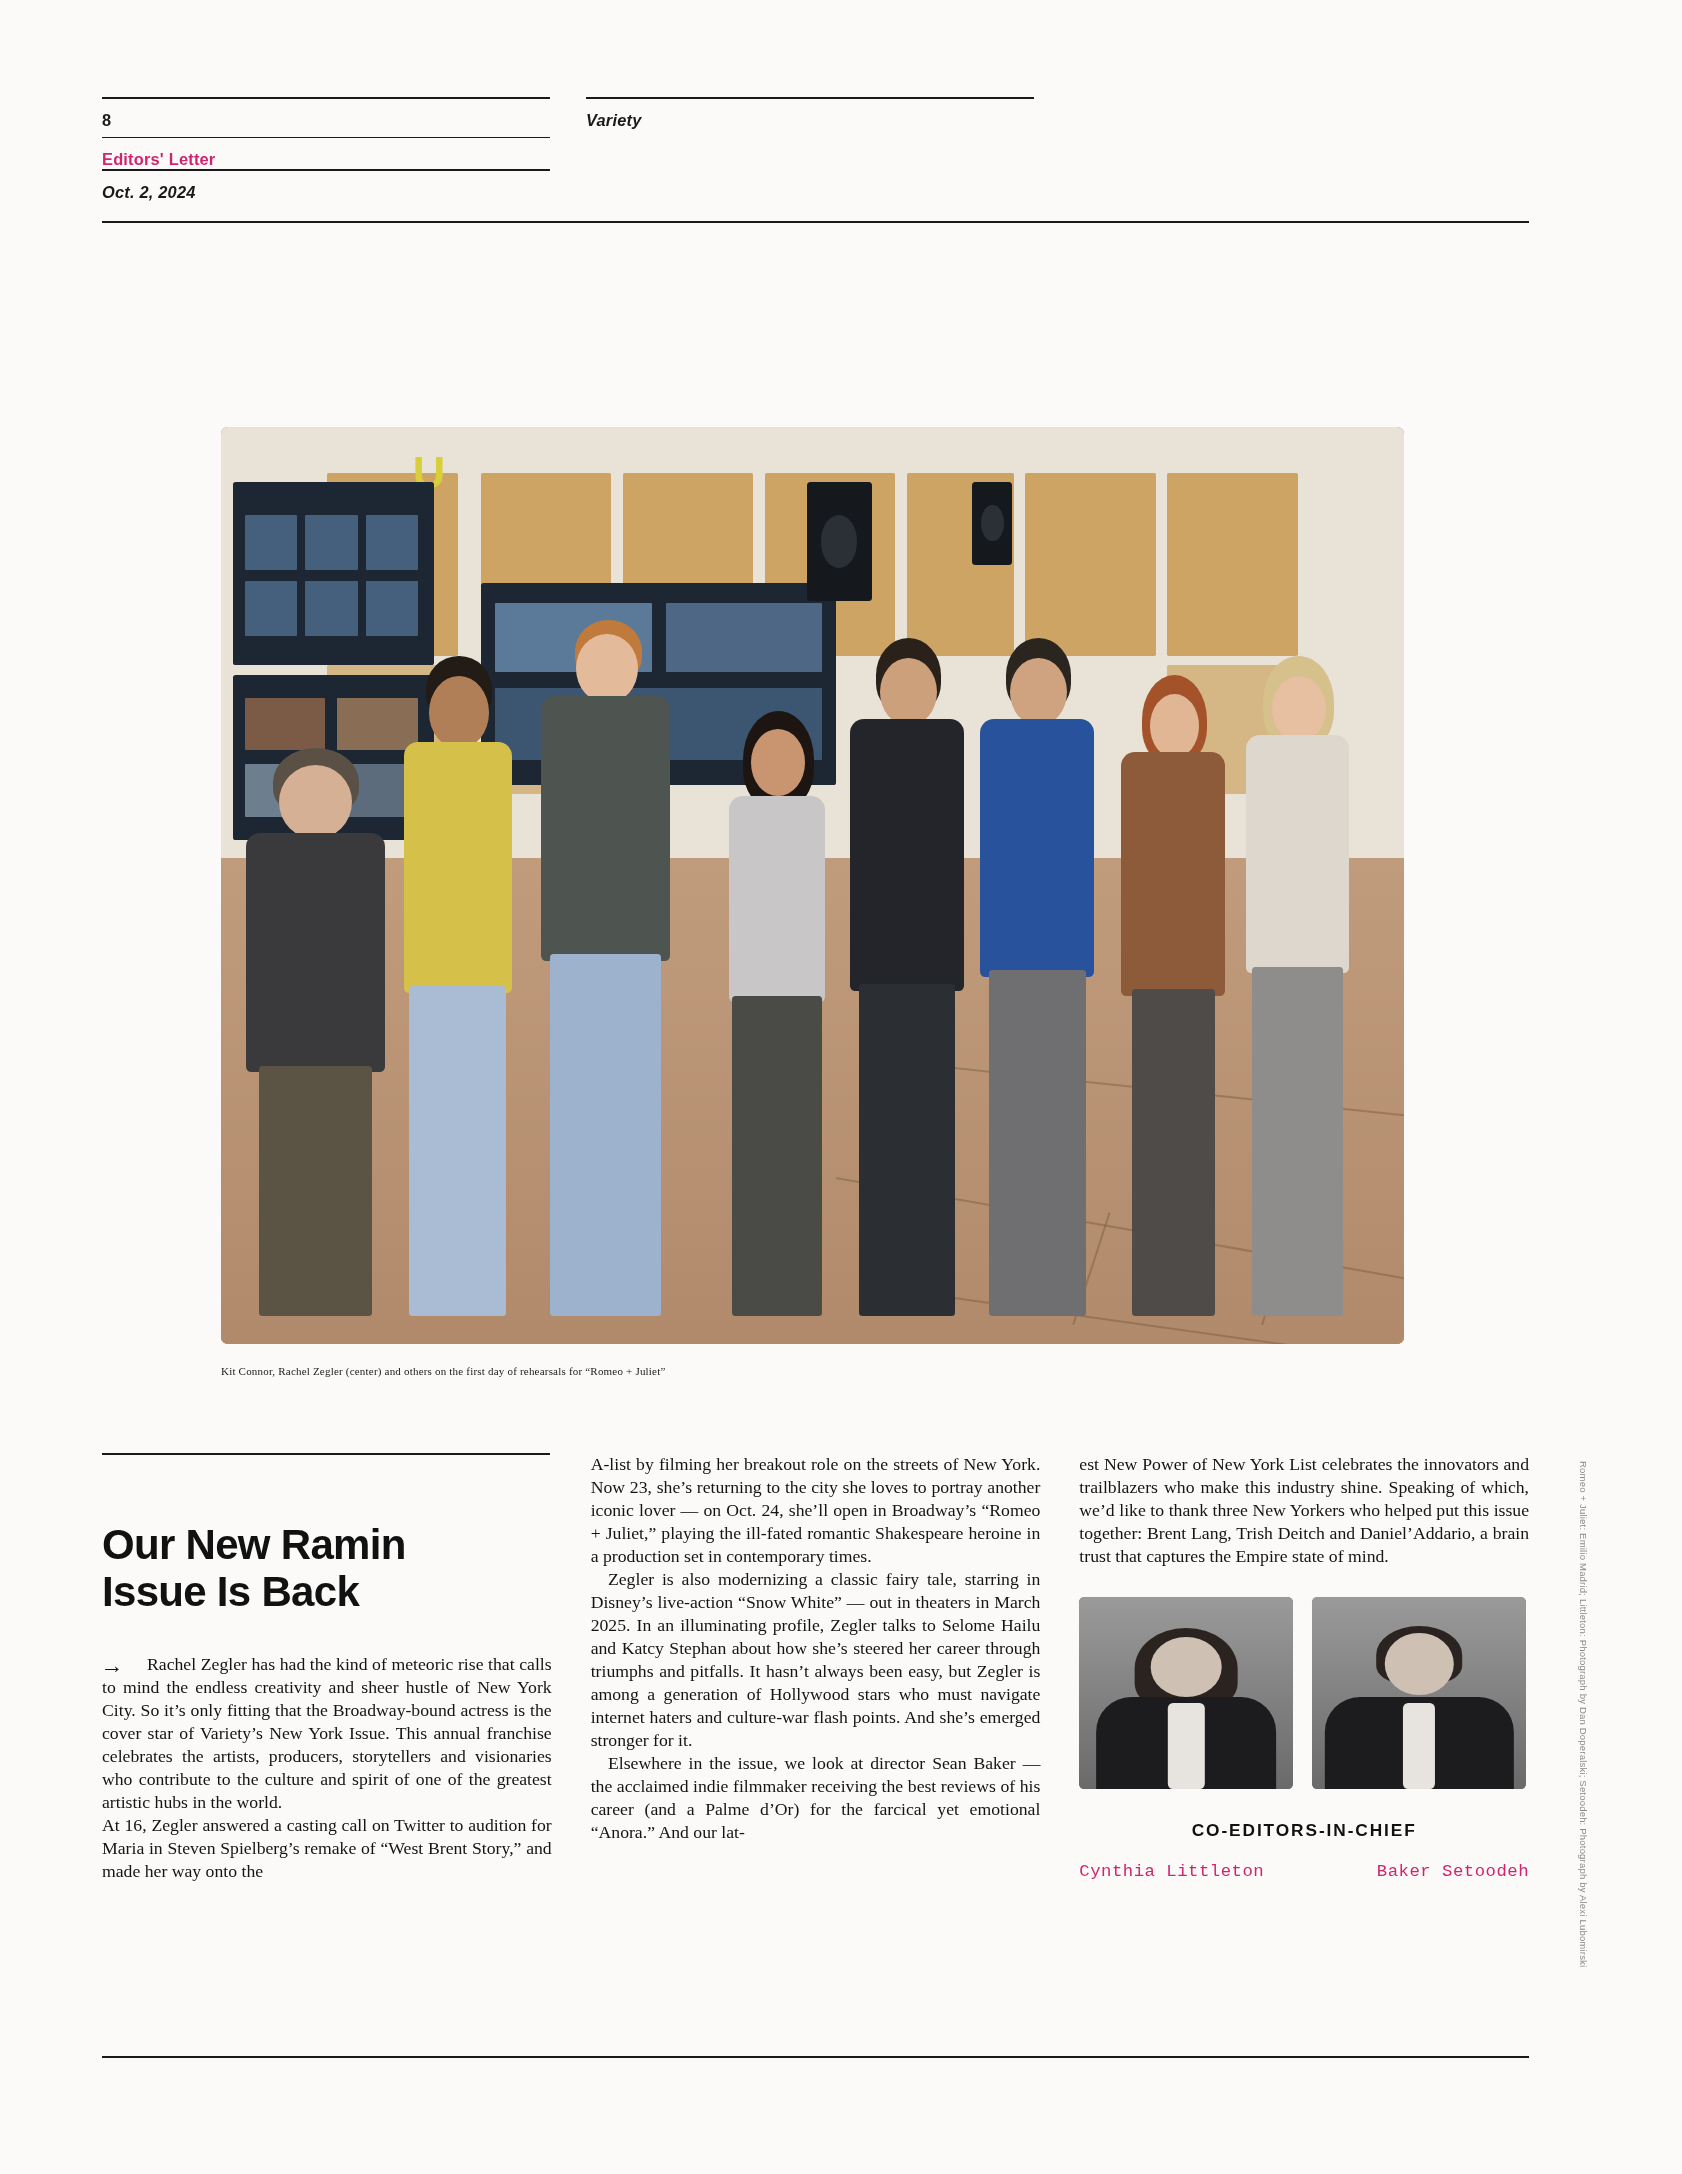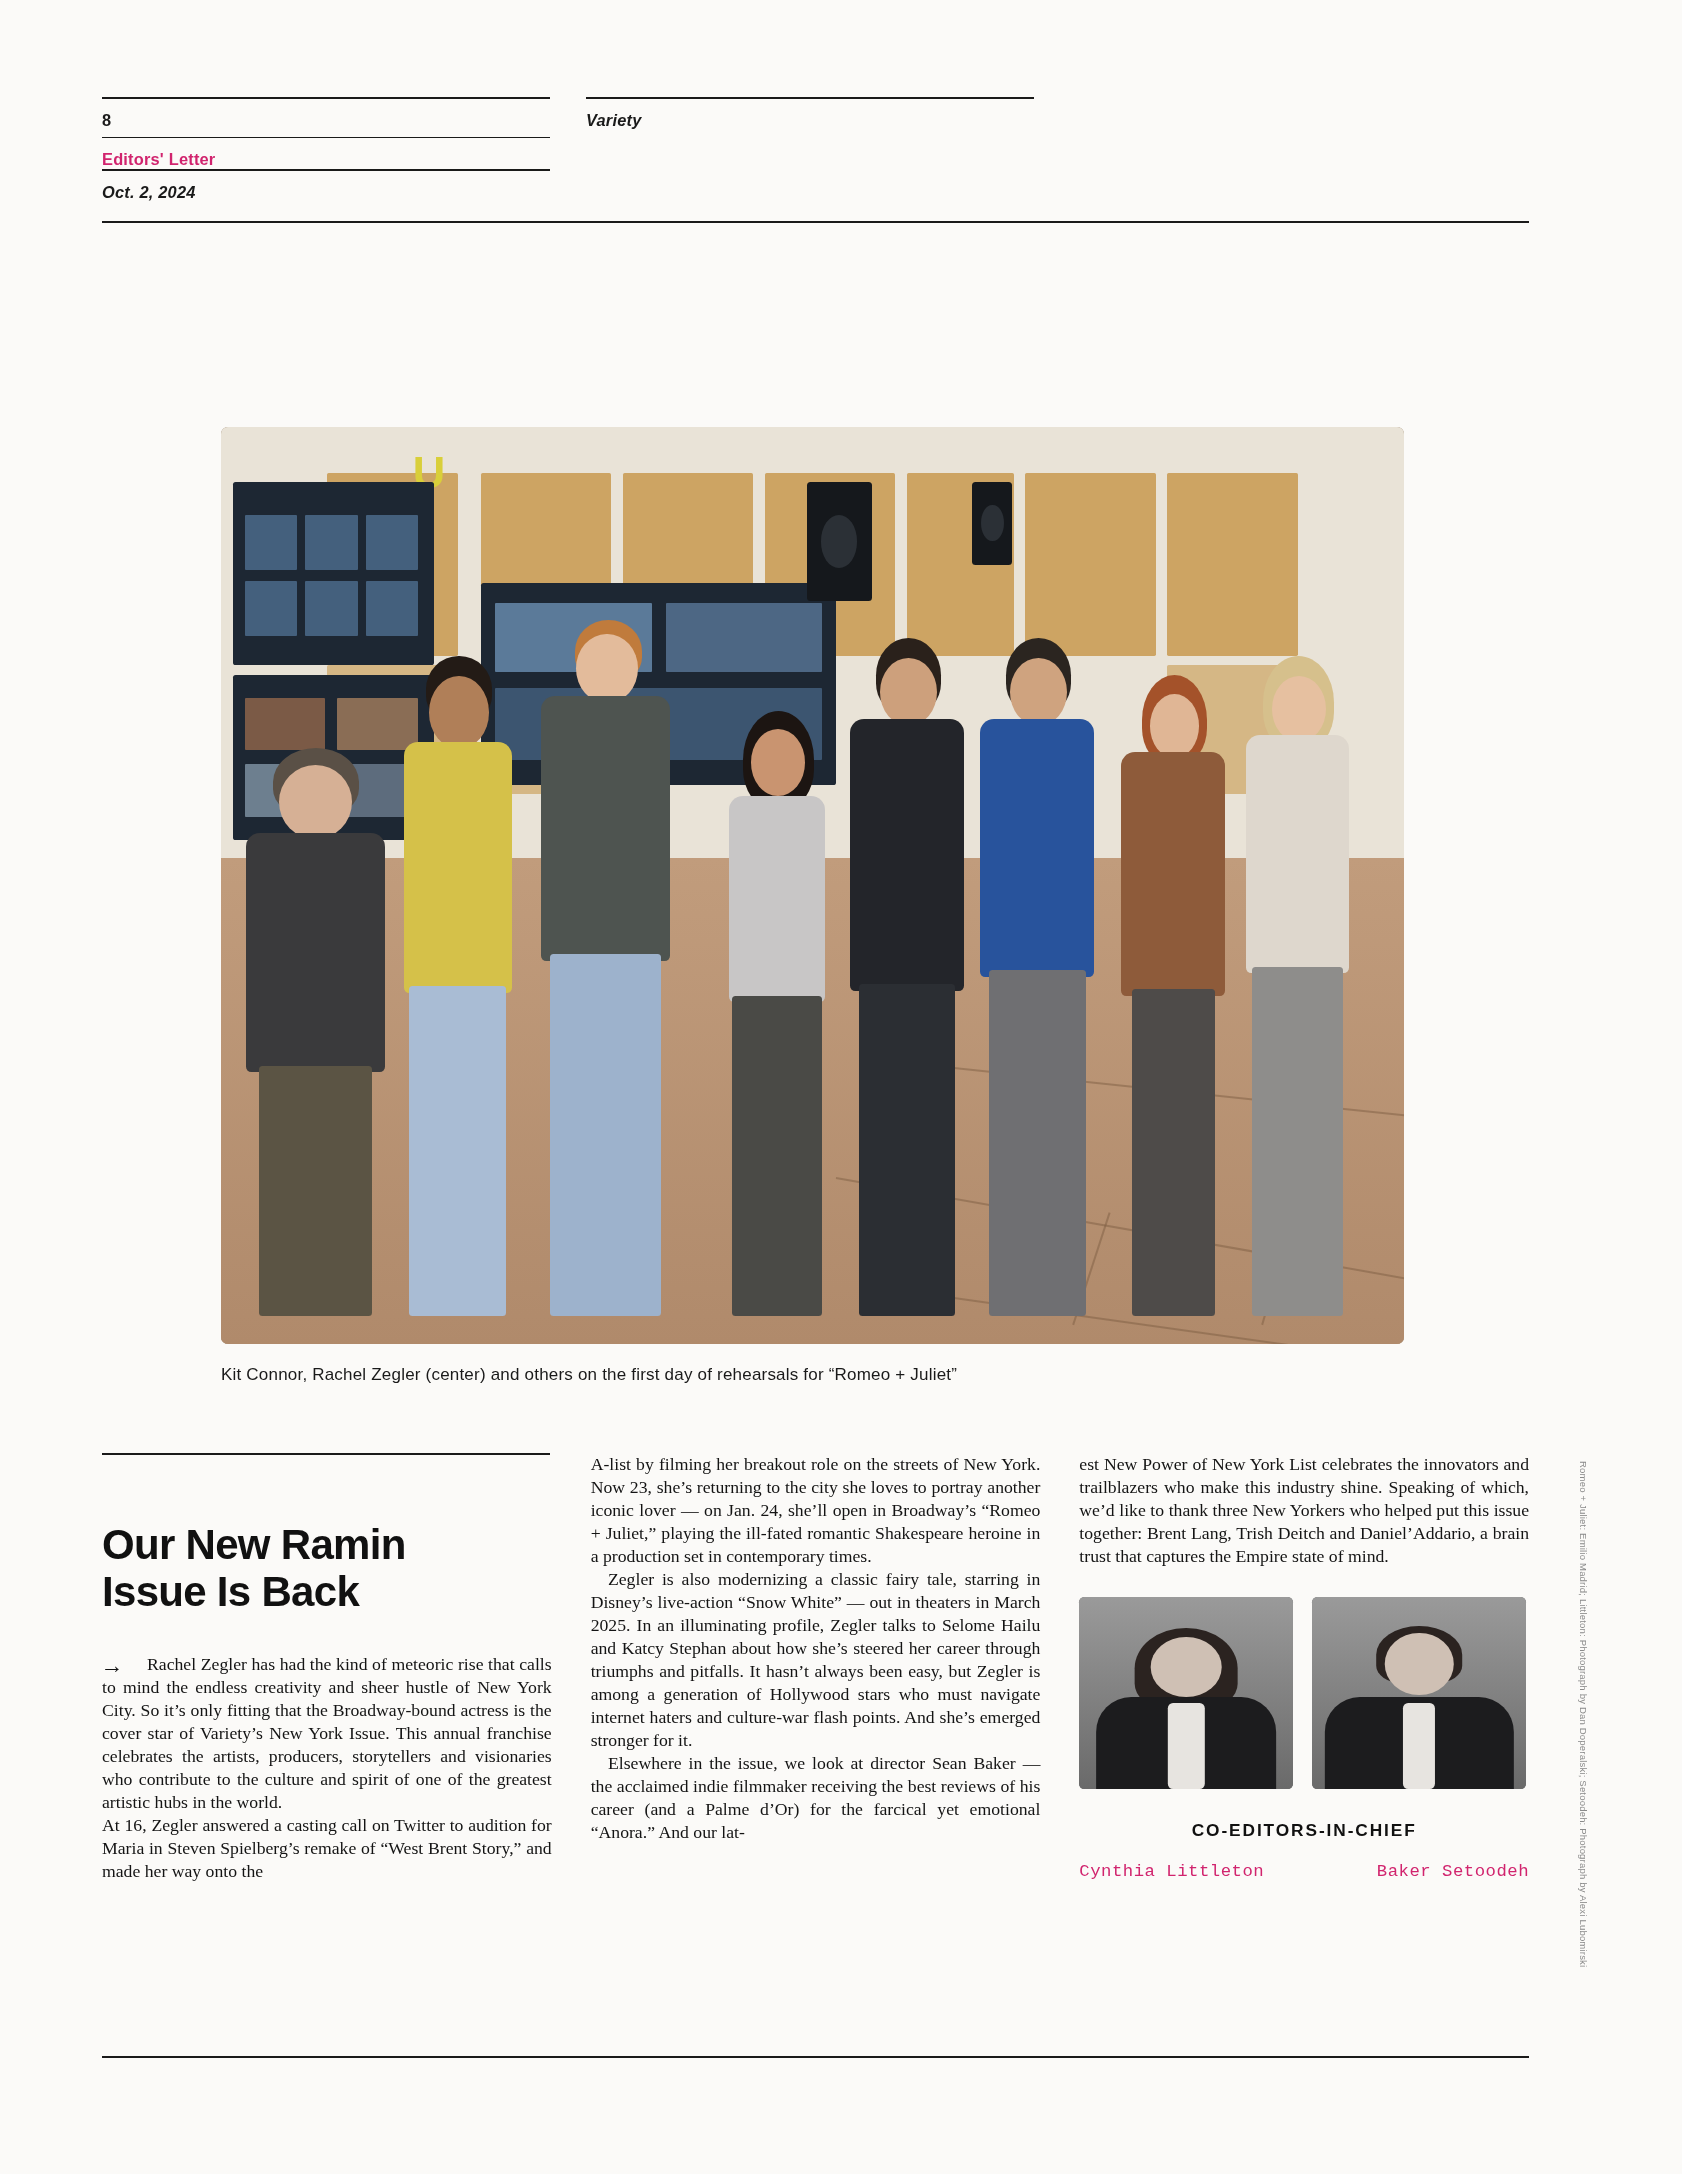--- a/index.html
+++ b/index.html
@@ -160,22 +160,22 @@
   .p-legs {
     position: absolute;
     border-radius: 3.5px;
   }
 
   .caption {
     position: absolute;
     left: 221px;
     top: 1365px;
     width: 1183px;
-    font-family: Liberation Sans, sans-serif;
-    font-size: 17px;
+    font-family: Liberation Serif, serif;
+    font-size: 11px;
     letter-spacing: 0.2px;
     color: #1a1a1a;
   }
 
   
   .cols {
     position: absolute;
     left: 102px;
     top: 1453px;
     width: 1427px;
@@ -447,21 +447,21 @@
         <span>Issue Is Back</span>
       </h1>
       <div style="position:relative;">
         <span class="arrow">→</span>
         <p class="body first">Rachel Zegler has had the kind of meteoric rise that calls to mind the endless creativity and sheer hustle of New York City. So it’s only fitting that the Broadway-bound actress is the cover star of Variety’s New York Issue. This annual franchise celebrates the artists, producers, storytellers and visionaries who contribute to the culture and spirit of one of the greatest artistic hubs in the world.</p>
       </div>
       <p class="body">At 16, Zegler answered a casting call on Twitter to audition for Maria in Steven Spielberg’s remake of “West Brent Story,” and made her way onto the</p>
     </div>
 
     <div class="col">
-      <p class="body">A-list by filming her breakout role on the streets of New York. Now 23, she’s returning to the city she loves to portray another iconic lover — on Jan. 24, she’ll open in Broadway’s “Romeo + Juliet,” playing the ill-fated romantic Shakespeare heroine in a production set in contemporary times.</p>
+      <p class="body">A-list by filming her breakout role on the streets of New York. Now 23, she’s returning to the city she loves to portray another iconic lover — on Oct. 24, she’ll open in Broadway’s “Romeo + Juliet,” playing the ill-fated romantic Shakespeare heroine in a production set in contemporary times.</p>
       <p class="body">Zegler is also modernizing a classic fairy tale, starring in Disney’s live-action “Snow White” — out in theaters in March 2025. In an illuminating profile,  Zegler talks to Selome Hailu and Katcy Stephan about how she’s steered her career through triumphs and pitfalls. It hasn’t always been easy, but Zegler is among a generation of Hollywood stars who must navigate internet haters and culture-war flash points. And she’s emerged stronger for it.</p>
       <p class="body">Elsewhere in the issue, we look at director Sean Baker — the acclaimed indie filmmaker receiving the best reviews of his career (and a Palme d’Or) for the farcical yet emotional “Anora.” And our lat-</p>
     </div>
 
     <div class="col">
       <p class="body">est New Power of New York List celebrates the innovators and trailblazers who make this industry shine. Speaking of which, we’d like to thank three New Yorkers who helped put this issue together: Brent Lang, Trish Deitch and Daniel’Addario, a brain trust that captures the Empire state of mind.</p>
 
       <div class="editor-photos">
         <div class="editor-photo">
           <div class="ep-bg"></div>

